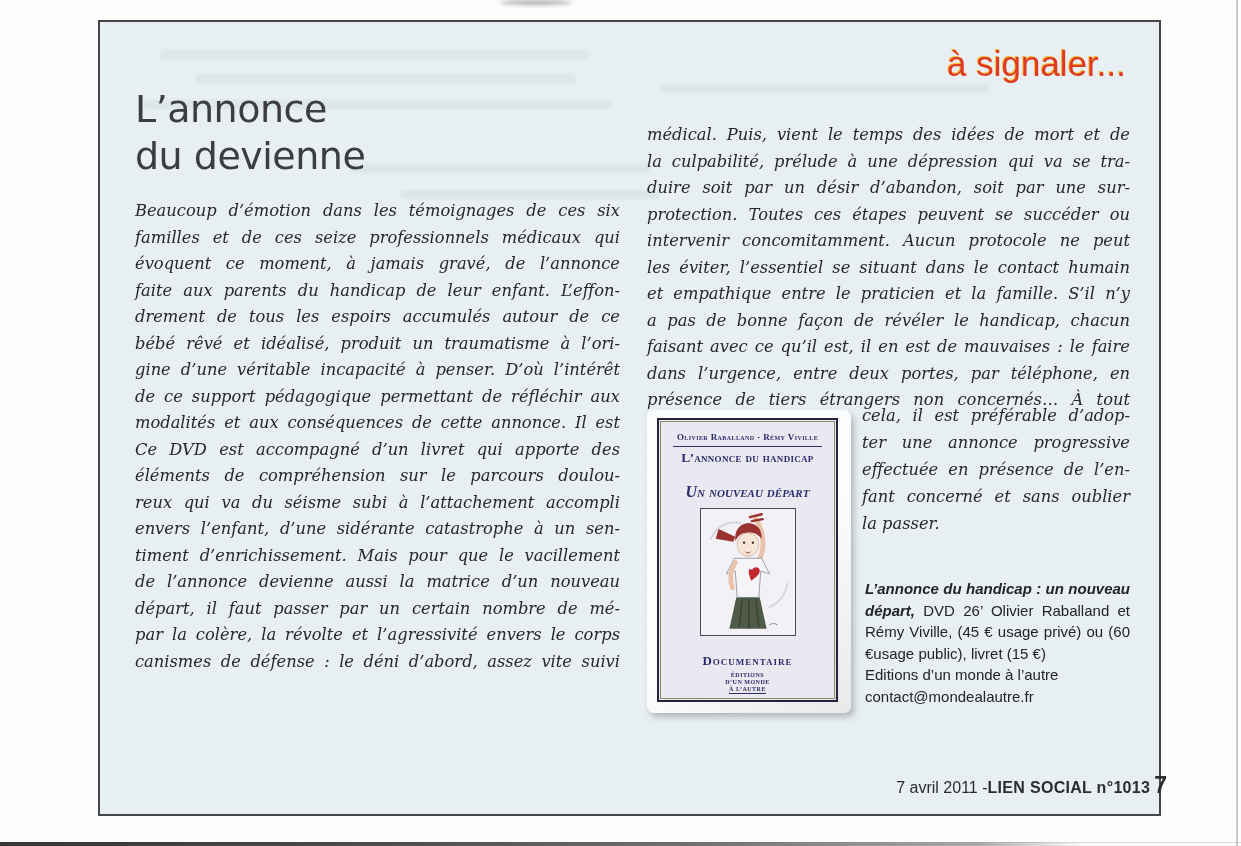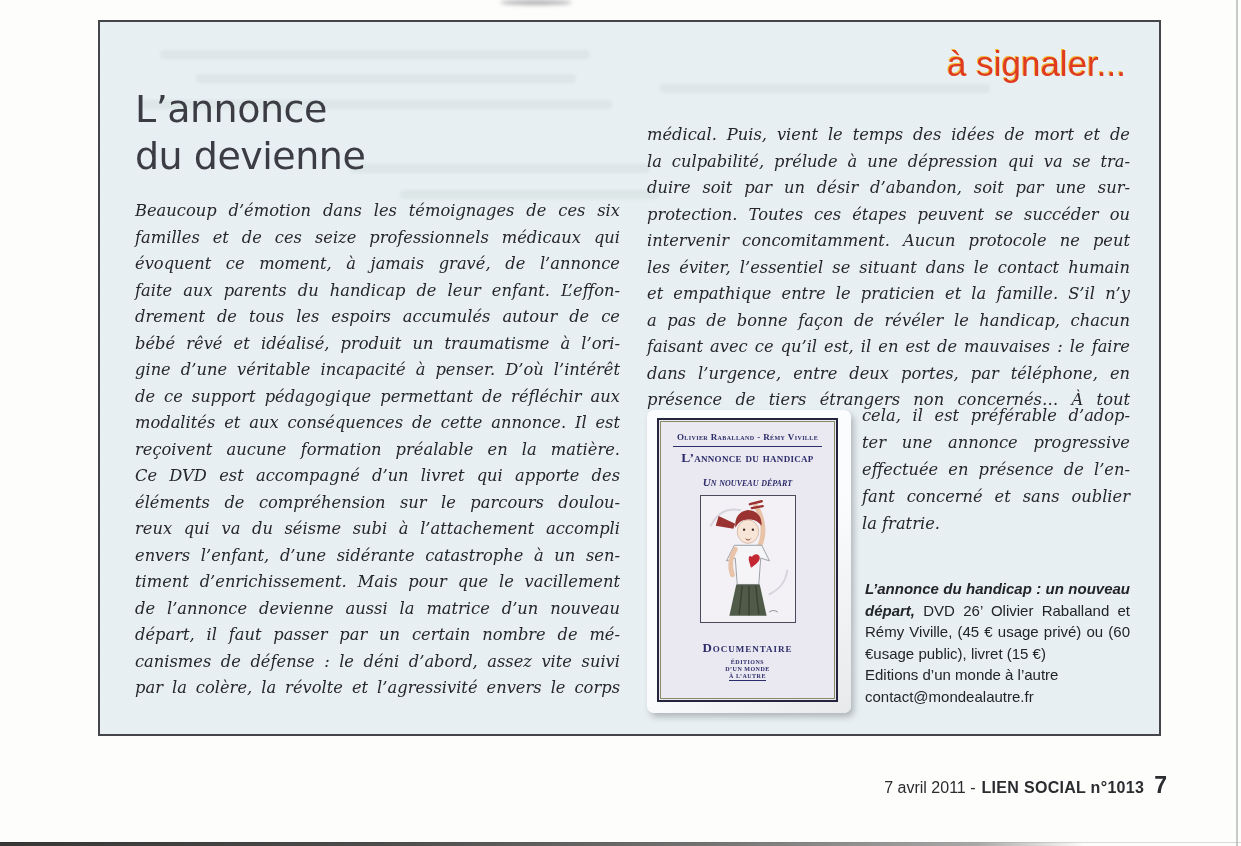--- a/index.html
+++ b/index.html
@@ -21,21 +21,21 @@
   body{
     background:var(--page-bg);
     font-family:"Liberation Sans",sans-serif;
     position:relative;
     overflow:hidden;
   }
   .page{position:absolute;inset:0;}
 
   
   .panel{
-    position:absolute;left:98px;top:20px;width:1063px;height:716px;
+    position:absolute;left:98px;top:20px;width:1063px;height:796px;
     background:var(--panel-bg);
     border:2px solid var(--panel-border);
     background-image:repeating-linear-gradient(0deg, rgba(255,255,255,.05) 0 1px, rgba(0,0,0,0) 1px 3px);
   }
 
   
   .ghost{position:absolute;height:9px;border-radius:4px;background:rgba(150,172,160,.12);filter:blur(1.5px);}
   .g1{left:60px;top:28px;width:430px;}
   .g2{left:96px;top:52px;width:380px;}
   .g3{left:42px;top:78px;width:470px;}
@@ -81,41 +81,41 @@
   .dvd-cover-inner{
     position:absolute;inset:1px;
     border:1px solid #8a8a66;
     text-align:center;
     font-family:"Liberation Serif",serif;
     color:var(--cover-navy);
   }
   .dvd-authors{margin-top:10px;font-size:9px;font-weight:700;font-variant:small-caps;letter-spacing:.4px;}
   .dvd-rule{width:86%;height:1px;background:var(--cover-navy);margin:4px auto 3px;}
   .dvd-title{font-size:13.5px;font-weight:700;font-variant:small-caps;letter-spacing:.3px;}
-  .dvd-subtitle{font-size:11px;font-weight:700;font-style:italic;font-variant:small-caps;margin-top:10px;}
+  .dvd-subtitle{font-size:16px;font-weight:700;font-style:italic;font-variant:small-caps;margin-top:17px;}
   .dvd-art{
     width:96px;height:128px;margin:7px auto 0;
     border:1px solid #4a4a5a;background:#f3f1f5;
   }
   .dvd-genre{margin-top:17px;font-size:13px;font-weight:700;font-variant:small-caps;letter-spacing:1px;}
   .dvd-publisher{margin-top:3px;font-size:6px;line-height:7px;font-weight:700;letter-spacing:.5px;}
   .dvd-publisher div:last-child{border-bottom:1px solid var(--cover-navy);width:max-content;margin:0 auto;}
 
   
   .caption{
     position:absolute;left:765px;top:556px;width:265px;
     font-size:15px;line-height:21.5px;color:var(--caption-ink);
   }
   .caption-p{text-align:justify;}
   .caption-lead{font-weight:700;font-style:italic;}
 
   
   .footer{
     position:absolute;top:772px;right:74px;
-    display:flex;align-items:baseline;gap:6px;
+    display:flex;align-items:baseline;
     color:#2b2c30;font-size:16px;text-align:center;
   }
   .footer-brand{font-weight:700;letter-spacing:.3px;}
   .footer-page{font-weight:700;font-size:23px;margin-left:4px;}
 
   
   .scan-bottom{
     position:absolute;left:0;bottom:0;width:1085px;height:4px;
     background:linear-gradient(to right,#141414 0%,#2e2e2e 35%,#5a5a5a 65%,#9a9a9a 90%,rgba(200,200,200,0) 100%);
     opacity:.85;
@@ -148,50 +148,49 @@
     <div class="col col-left">
         <div class="ln">Beaucoup d’émotion dans les témoignages de ces six</div>
         <div class="ln">familles et de ces seize professionnels médicaux qui</div>
         <div class="ln">évoquent ce moment, à jamais gravé, de l’annonce</div>
         <div class="ln">faite aux parents du handicap de leur enfant. L’effon-</div>
         <div class="ln">drement de tous les espoirs accumulés autour de ce</div>
         <div class="ln">bébé rêvé et idéalisé, produit un traumatisme à l’ori-</div>
         <div class="ln">gine d’une véritable incapacité à penser. D’où l’intérêt</div>
         <div class="ln">de ce support pédagogique permettant de réfléchir aux</div>
         <div class="ln">modalités et aux conséquences de cette annonce. Il est</div>
-        <div class="ln">reçoivent aucune formation préalable en la matière.</div>
         <div class="ln">Ce DVD est accompagné d’un livret qui apporte des</div>
         <div class="ln">éléments de compréhension sur le parcours doulou-</div>
         <div class="ln">reux qui va du séisme subi à l’attachement accompli</div>
         <div class="ln">envers l’enfant, d’une sidérante catastrophe à un sen-</div>
         <div class="ln">timent d’enrichissement. Mais pour que le vacillement</div>
         <div class="ln">de l’annonce devienne aussi la matrice d’un nouveau</div>
         <div class="ln">départ, il faut passer par un certain nombre de mé-</div>
+        <div class="ln">par la colère, la révolte et l’agressivité envers le corps</div>
         <div class="ln">canismes de défense : le déni d’abord, assez vite suivi</div>
-        <div class="ln">par la colère, la révolte et l’agressivité envers le corps</div>
       </div>
     <div class="col col-right">
         <div class="ln">médical. Puis, vient le temps des idées de mort et de</div>
         <div class="ln">la culpabilité, prélude à une dépression qui va se tra-</div>
         <div class="ln">duire soit par un désir d’abandon, soit par une sur-</div>
         <div class="ln">protection. Toutes ces étapes peuvent se succéder ou</div>
         <div class="ln">intervenir concomitamment. Aucun protocole ne peut</div>
         <div class="ln">les éviter, l’essentiel se situant dans le contact humain</div>
         <div class="ln">et empathique entre le praticien et la famille. S’il n’y</div>
         <div class="ln">a pas de bonne façon de révéler le handicap, chacun</div>
         <div class="ln">faisant avec ce qu’il est, il en est de mauvaises : le faire</div>
         <div class="ln">dans l’urgence, entre deux portes, par téléphone, en</div>
         <div class="ln">présence de tiers étrangers non concernés… À tout</div>
       </div>
     <div class="col col-wrap">
         <div class="ln">cela, il est préférable d’adop-</div>
         <div class="ln">ter une annonce progressive</div>
         <div class="ln">effectuée en présence de l’en-</div>
         <div class="ln">fant concerné et sans oublier</div>
-        <div class="ln">la fratrie.</div>
+        <div class="ln">la passer.</div>
       </div>
 
     <div class="dvd-photo">
       <div class="dvd-cover">
         <div class="dvd-cover-inner">
           <div class="dvd-authors">Olivier Raballand - Rémy Viville</div>
           <div class="dvd-rule"></div>
           <div class="dvd-title">L’annonce du handicap</div>
           <div class="dvd-subtitle">Un nouveau départ</div>
           <div class="dvd-art">

